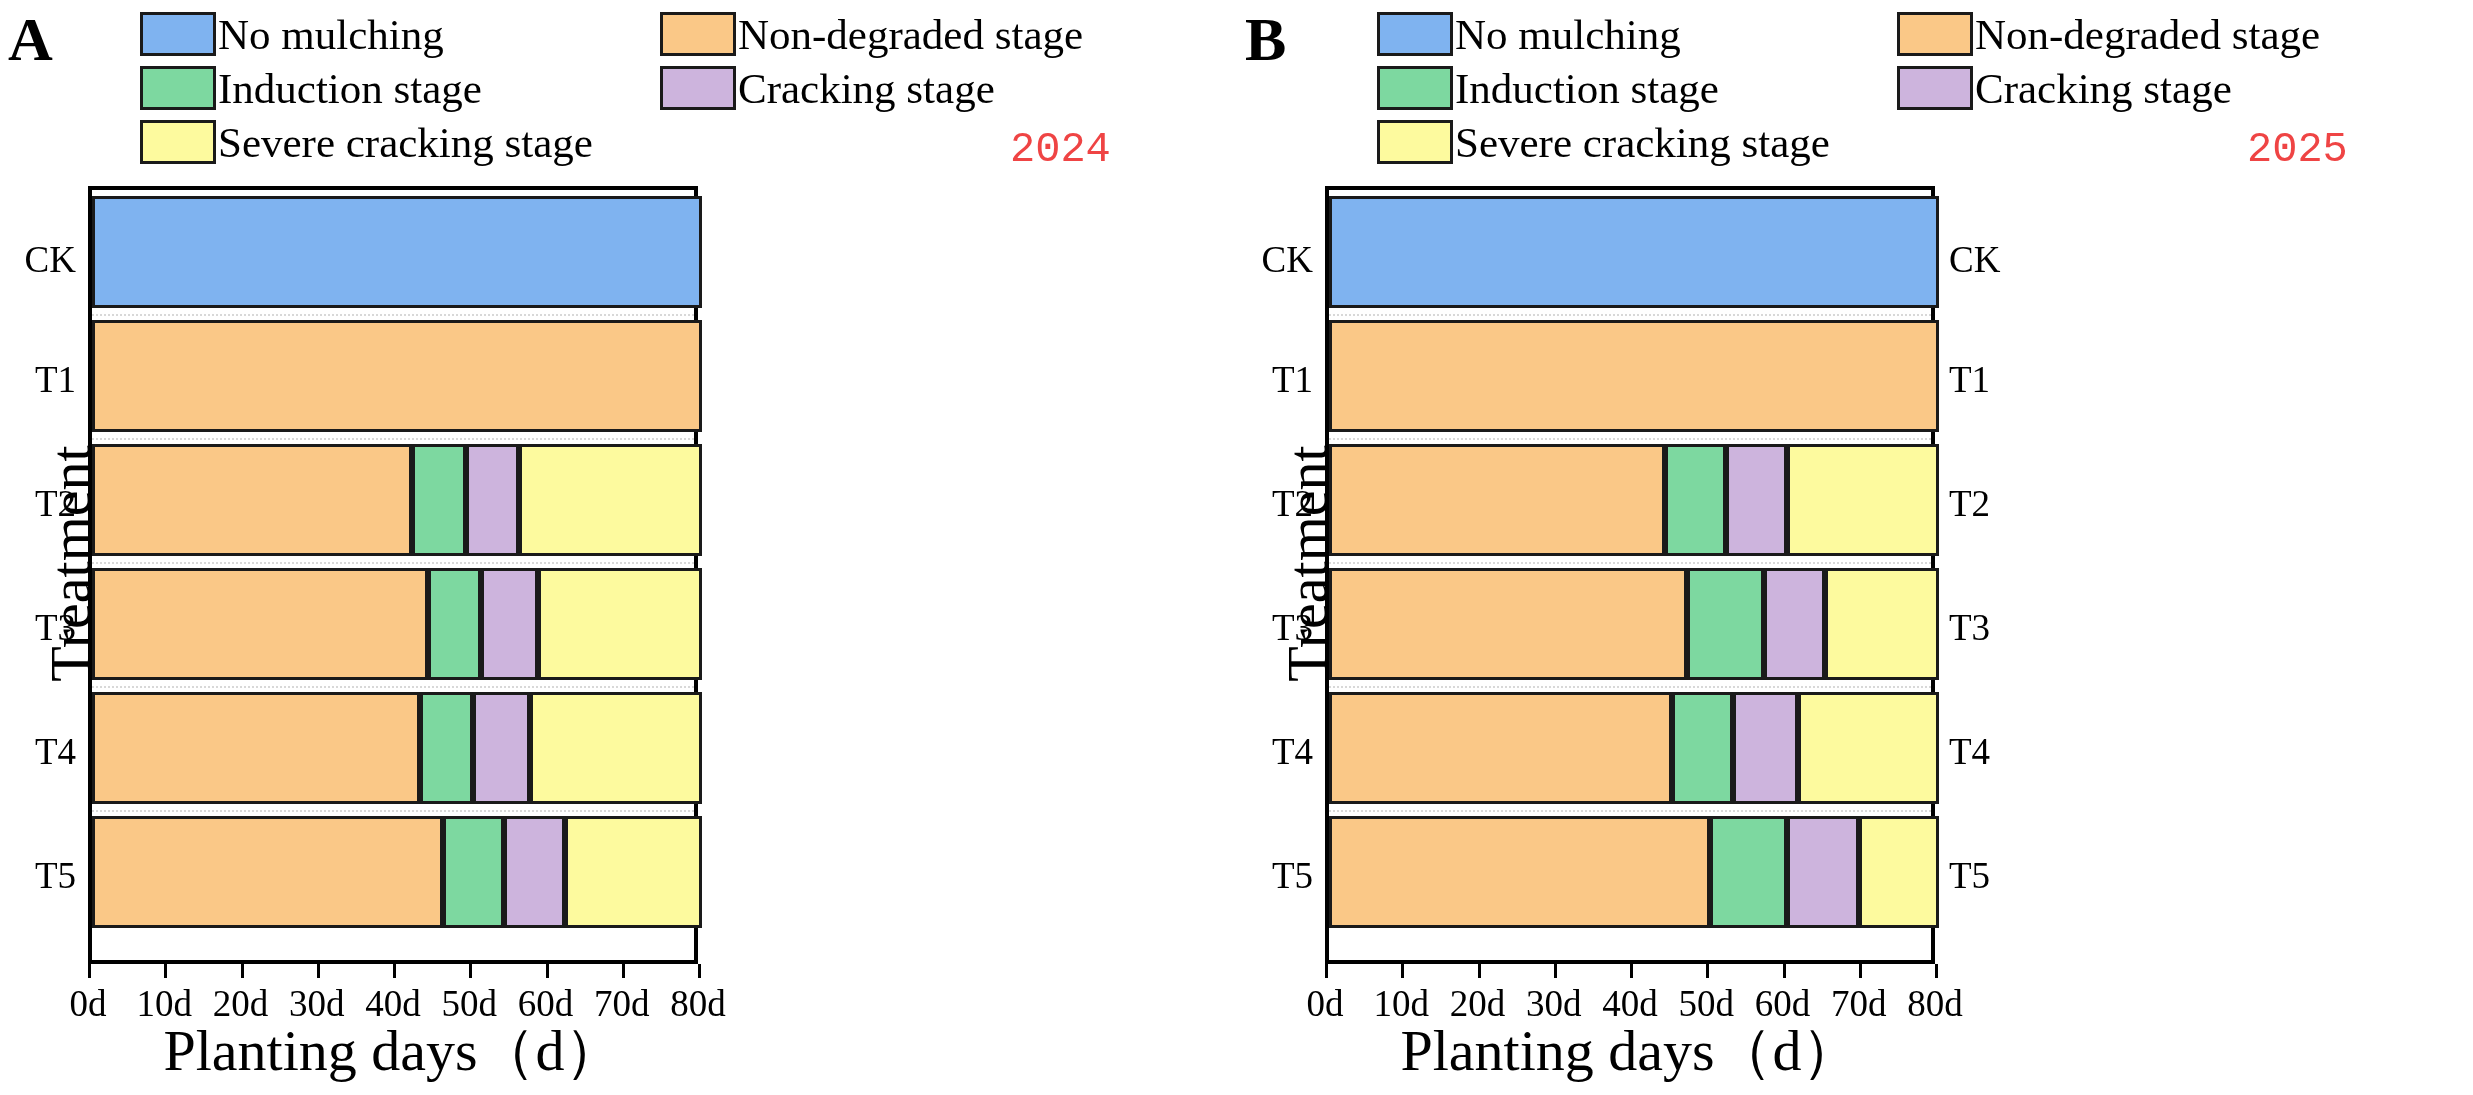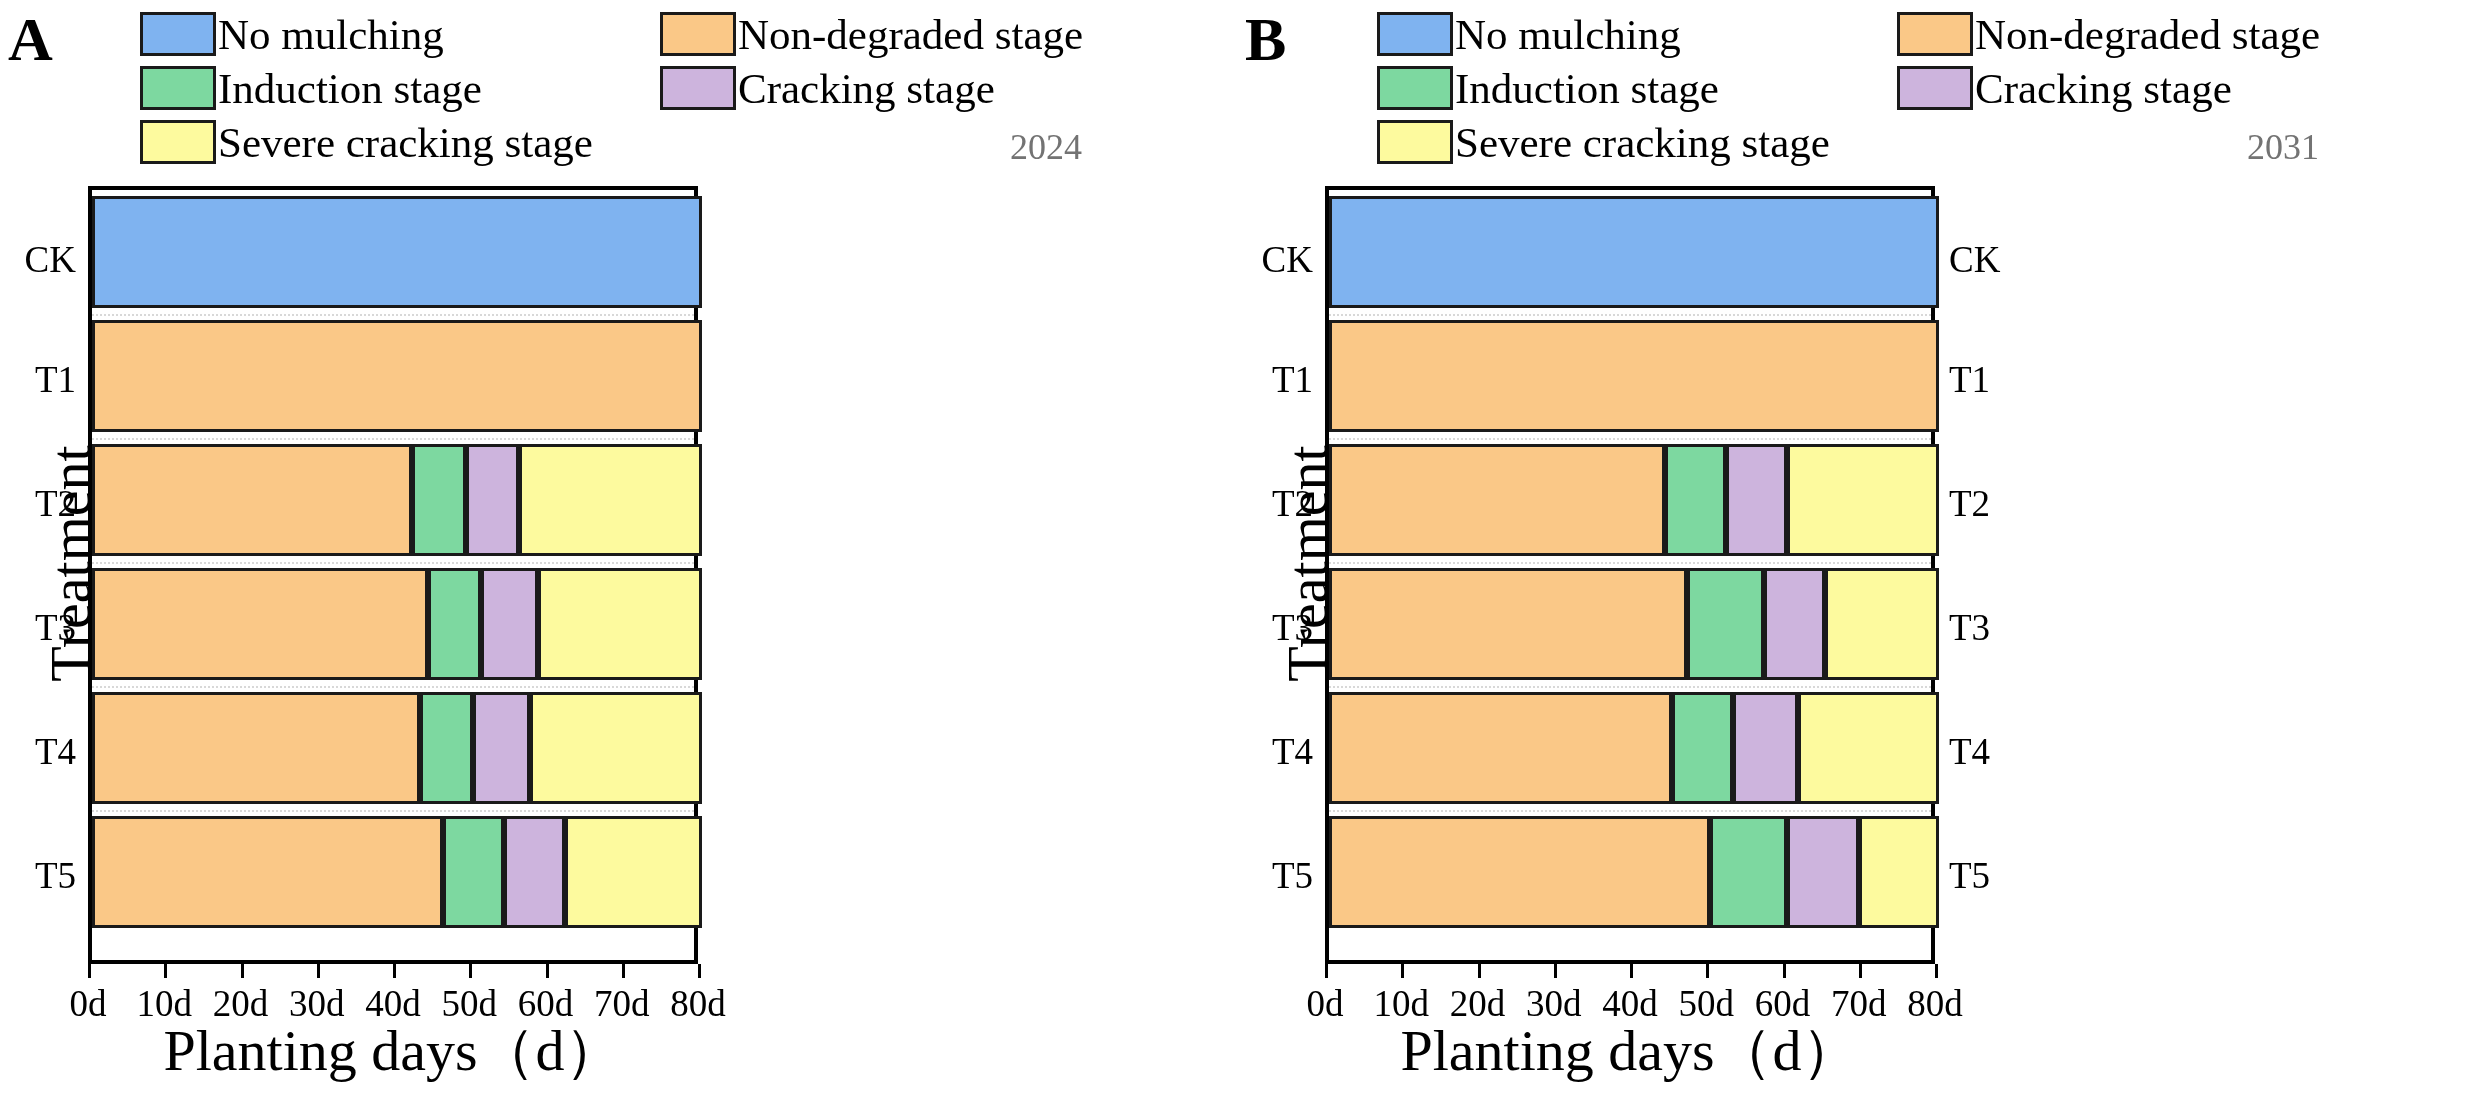--- a/index.html
+++ b/index.html
@@ -19,21 +19,21 @@
   .legend-item{position:absolute;display:flex;align-items:center;}
   .legend-swatch{
     width:76px;height:44px;border:3px solid #1a1a1a;box-sizing:border-box;
     flex:0 0 auto;
   }
   .legend-label{
     font-family:"Liberation Serif",serif;font-size:43px;color:#000;
     white-space:nowrap;line-height:1;margin-left:2px;
   }
   .year-label{
-    position:absolute;font-family:Liberation Serif, serif;font-size:36px;color:#737373;
+    position:absolute;font-family:Liberation Mono, monospace;font-size:42px;color:#ef4444;
   }
 
   
   .plot-frame{
     position:absolute;border:4px solid #000;box-sizing:border-box;background:#fff;
   }
   .rows{position:absolute;left:0;top:0;right:0;bottom:0;}
   .bar-row{position:absolute;left:0;right:0;}
   .seg{
     position:absolute;top:0;height:100%;border:3px solid #1a1a1a;box-sizing:border-box;
@@ -186,21 +186,21 @@
         <span class="legend-label">Severe cracking stage</span>
       </div>
       <div class="legend-item" style="left:660px;top:12px;">
         <span class="legend-swatch" style="background:#FAC887;"></span>
         <span class="legend-label">Non-degraded stage</span>
       </div>
       <div class="legend-item" style="left:660px;top:66px;">
         <span class="legend-swatch" style="background:#CDB4DD;"></span>
         <span class="legend-label">Cracking stage</span>
       </div>
-      <div class="year-label" style="left:1010px;top:126px;">2031</div>
+      <div class="year-label" style="left:1010px;top:126px;">2025</div>
     </div>
 
     <div class="axis-title-y" style="left:-110px;top:530px;width:360px;text-align:center;">Treatment</div>
 
     <div class="plot-frame" id="plot-b" style="left:88px;top:186px;width:610px;height:778px;">
       <div class="rows" id="rows-b">
           <div class="bar-row" style="top: 6px; height: 112px;">
             <div class="seg" title="No mulching: 0d – 80d" style="left: 0px; width: 610px; background: rgb(127, 179, 240);"></div>
           </div>
           <div class="row-guide" style="top: 124px;"></div>

